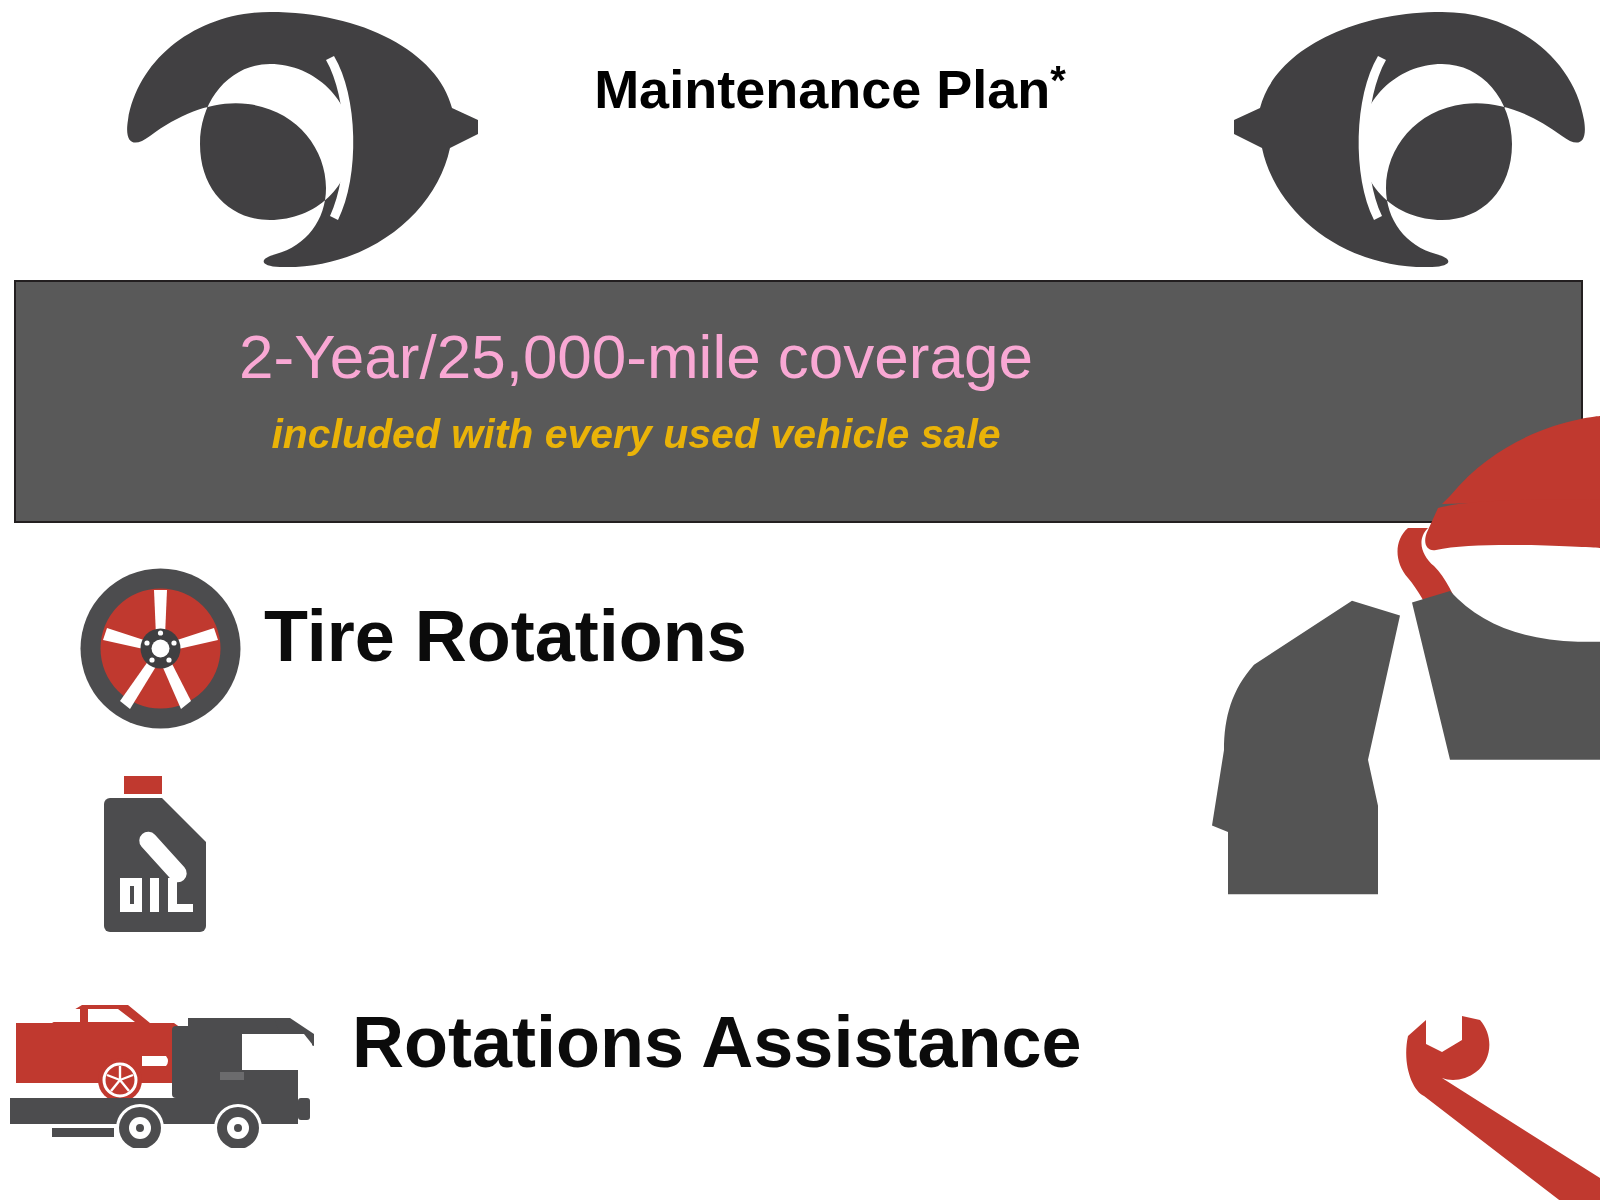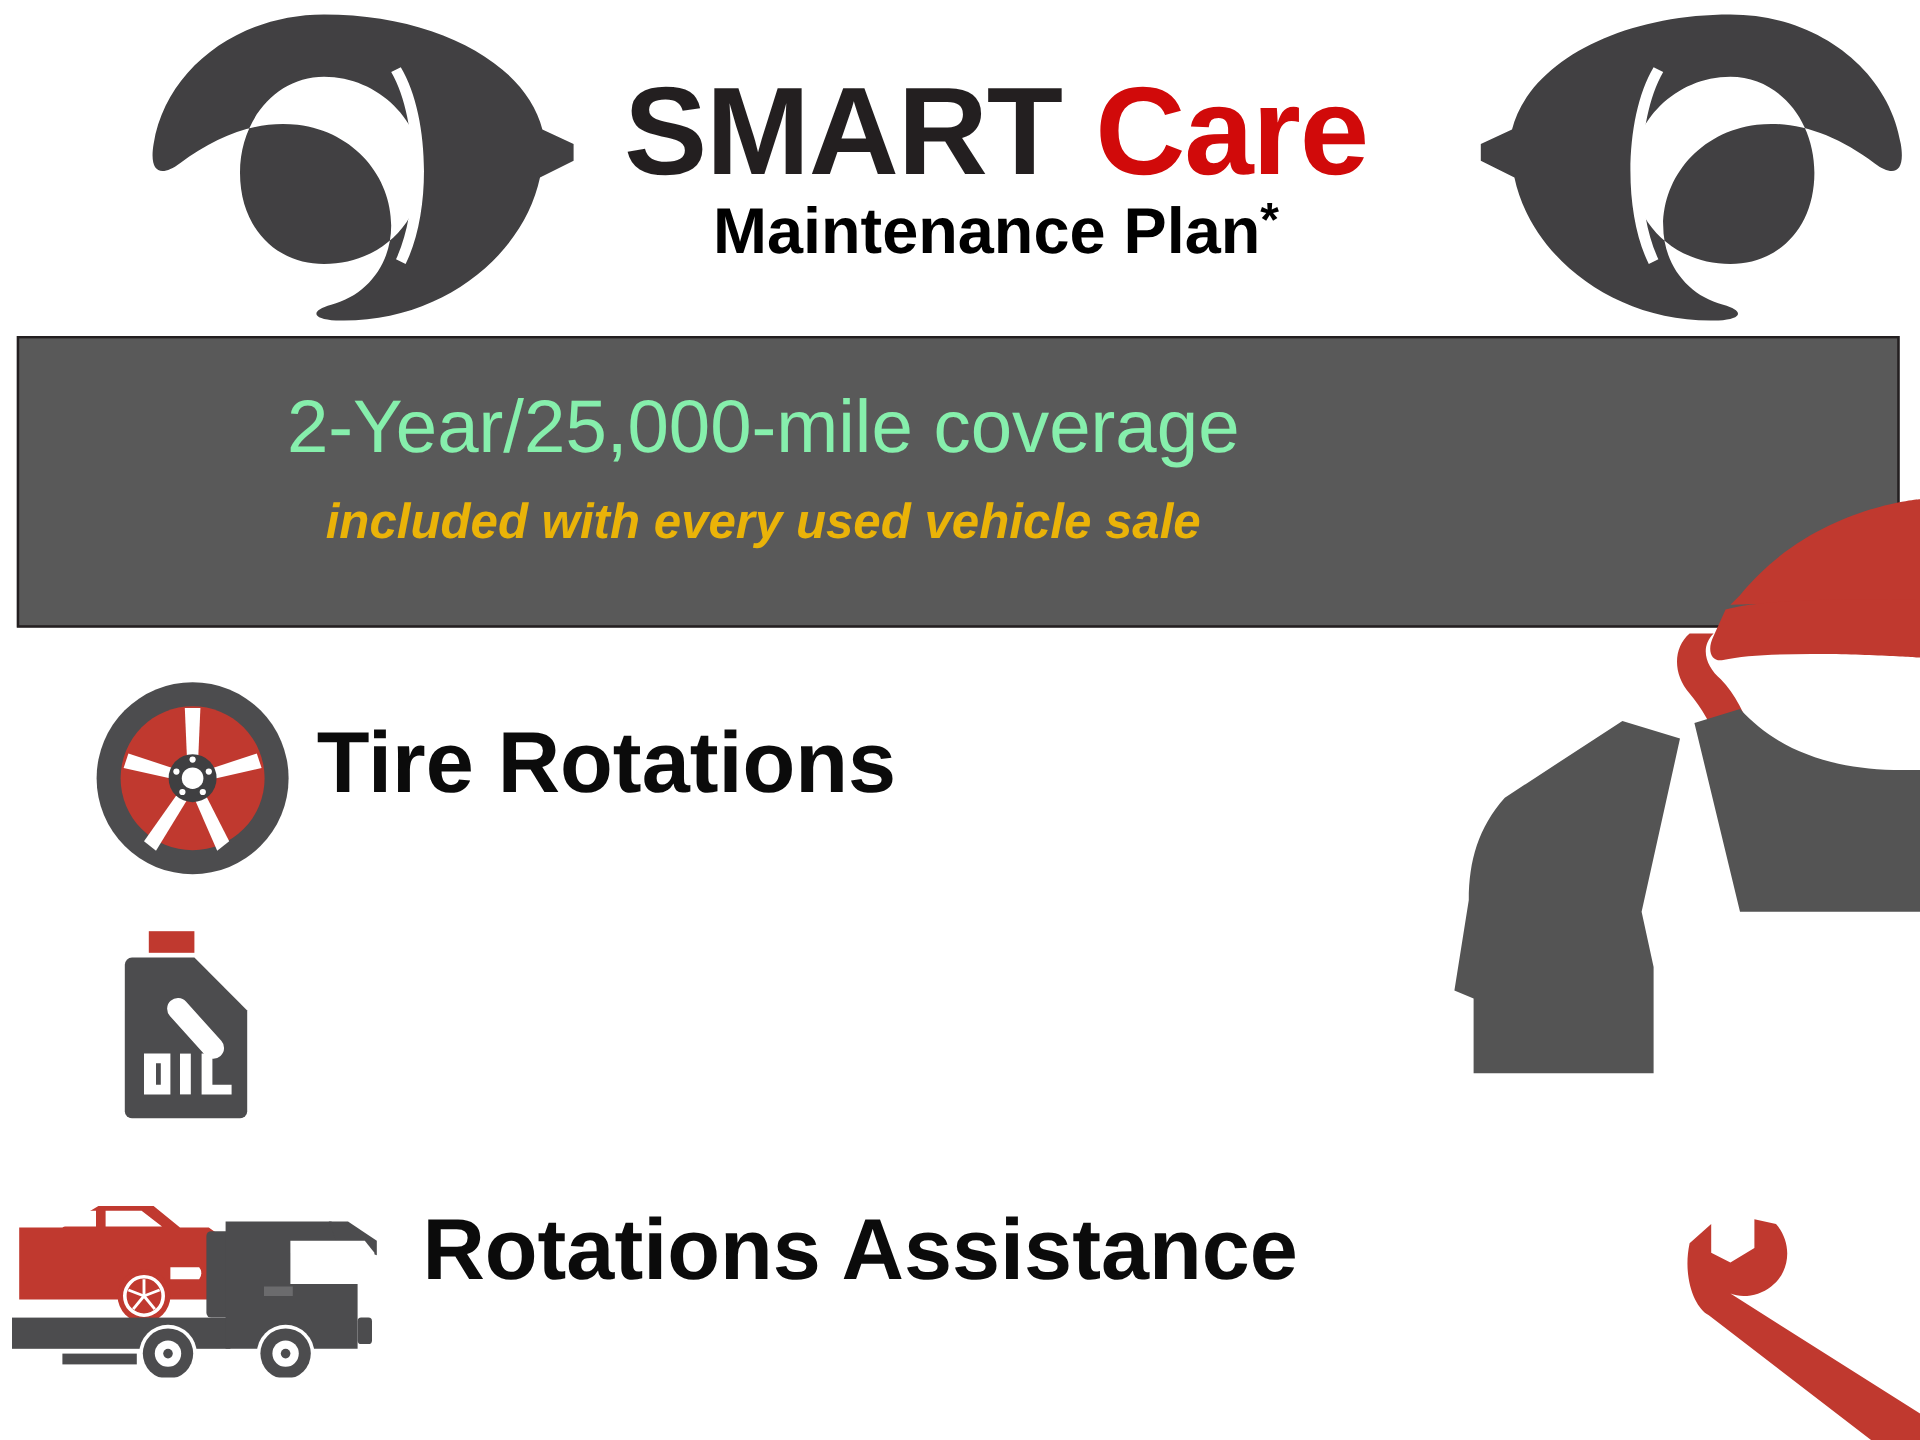--- a/index.html
+++ b/index.html
@@ -83,21 +83,21 @@
   }
   #banner-inner {
     position: absolute;
     left: 0;
     top: 0;
     width: 1240px;
     text-align: center;
     padding-top: 42px;
   }
   #banner-head {
-    color: #86efac;
+    color: #f9a8d4;
     font-size: 62px;
     font-weight: 400;
     line-height: 1.05;
     white-space: nowrap;
   }
   #banner-sub {
     margin-top: 24px;
     color: #eab308;
     font-size: 41px;
     font-weight: bold;
@@ -171,23 +171,20 @@
                  C 176 102, 206 140, 206 180 C 206 212, 186 238, 156 246
                  C 138 251, 140 258, 160 259 C 246 262, 316 206, 330 140
                  L 358 126 L 358 112 L 332 100 C 318 44, 242 4, 150 4 Z
                  M 150 56 C 196 56, 232 94, 232 134 C 232 178, 196 212, 150 212
                  C 110 212, 80 182, 80 136 C 80 92, 110 56, 150 56 Z"></path>
         <path fill="#ffffff" d="M 214 48 C 238 88, 240 168, 218 212 L 210 208 C 230 166, 228 90, 206 52 Z"></path>
       </g>
     </svg>
 
     <div id="logo-text">
-      <div id="brand-line">
-        <span id="brand-smart">SMART</span><span>&nbsp;</span><span id="brand-care">Care</span>
-      </div>
       <div id="brand-sub">
         <span>Maintenance Plan</span><span id="brand-sub-asterisk">*</span>
       </div>
     </div>
   </div>
 
   <div id="banner">
     <div id="banner-inner">
       <div id="banner-head">2-Year/25,000-mile coverage</div>
       <div id="banner-sub">included with every used vehicle sale</div>

